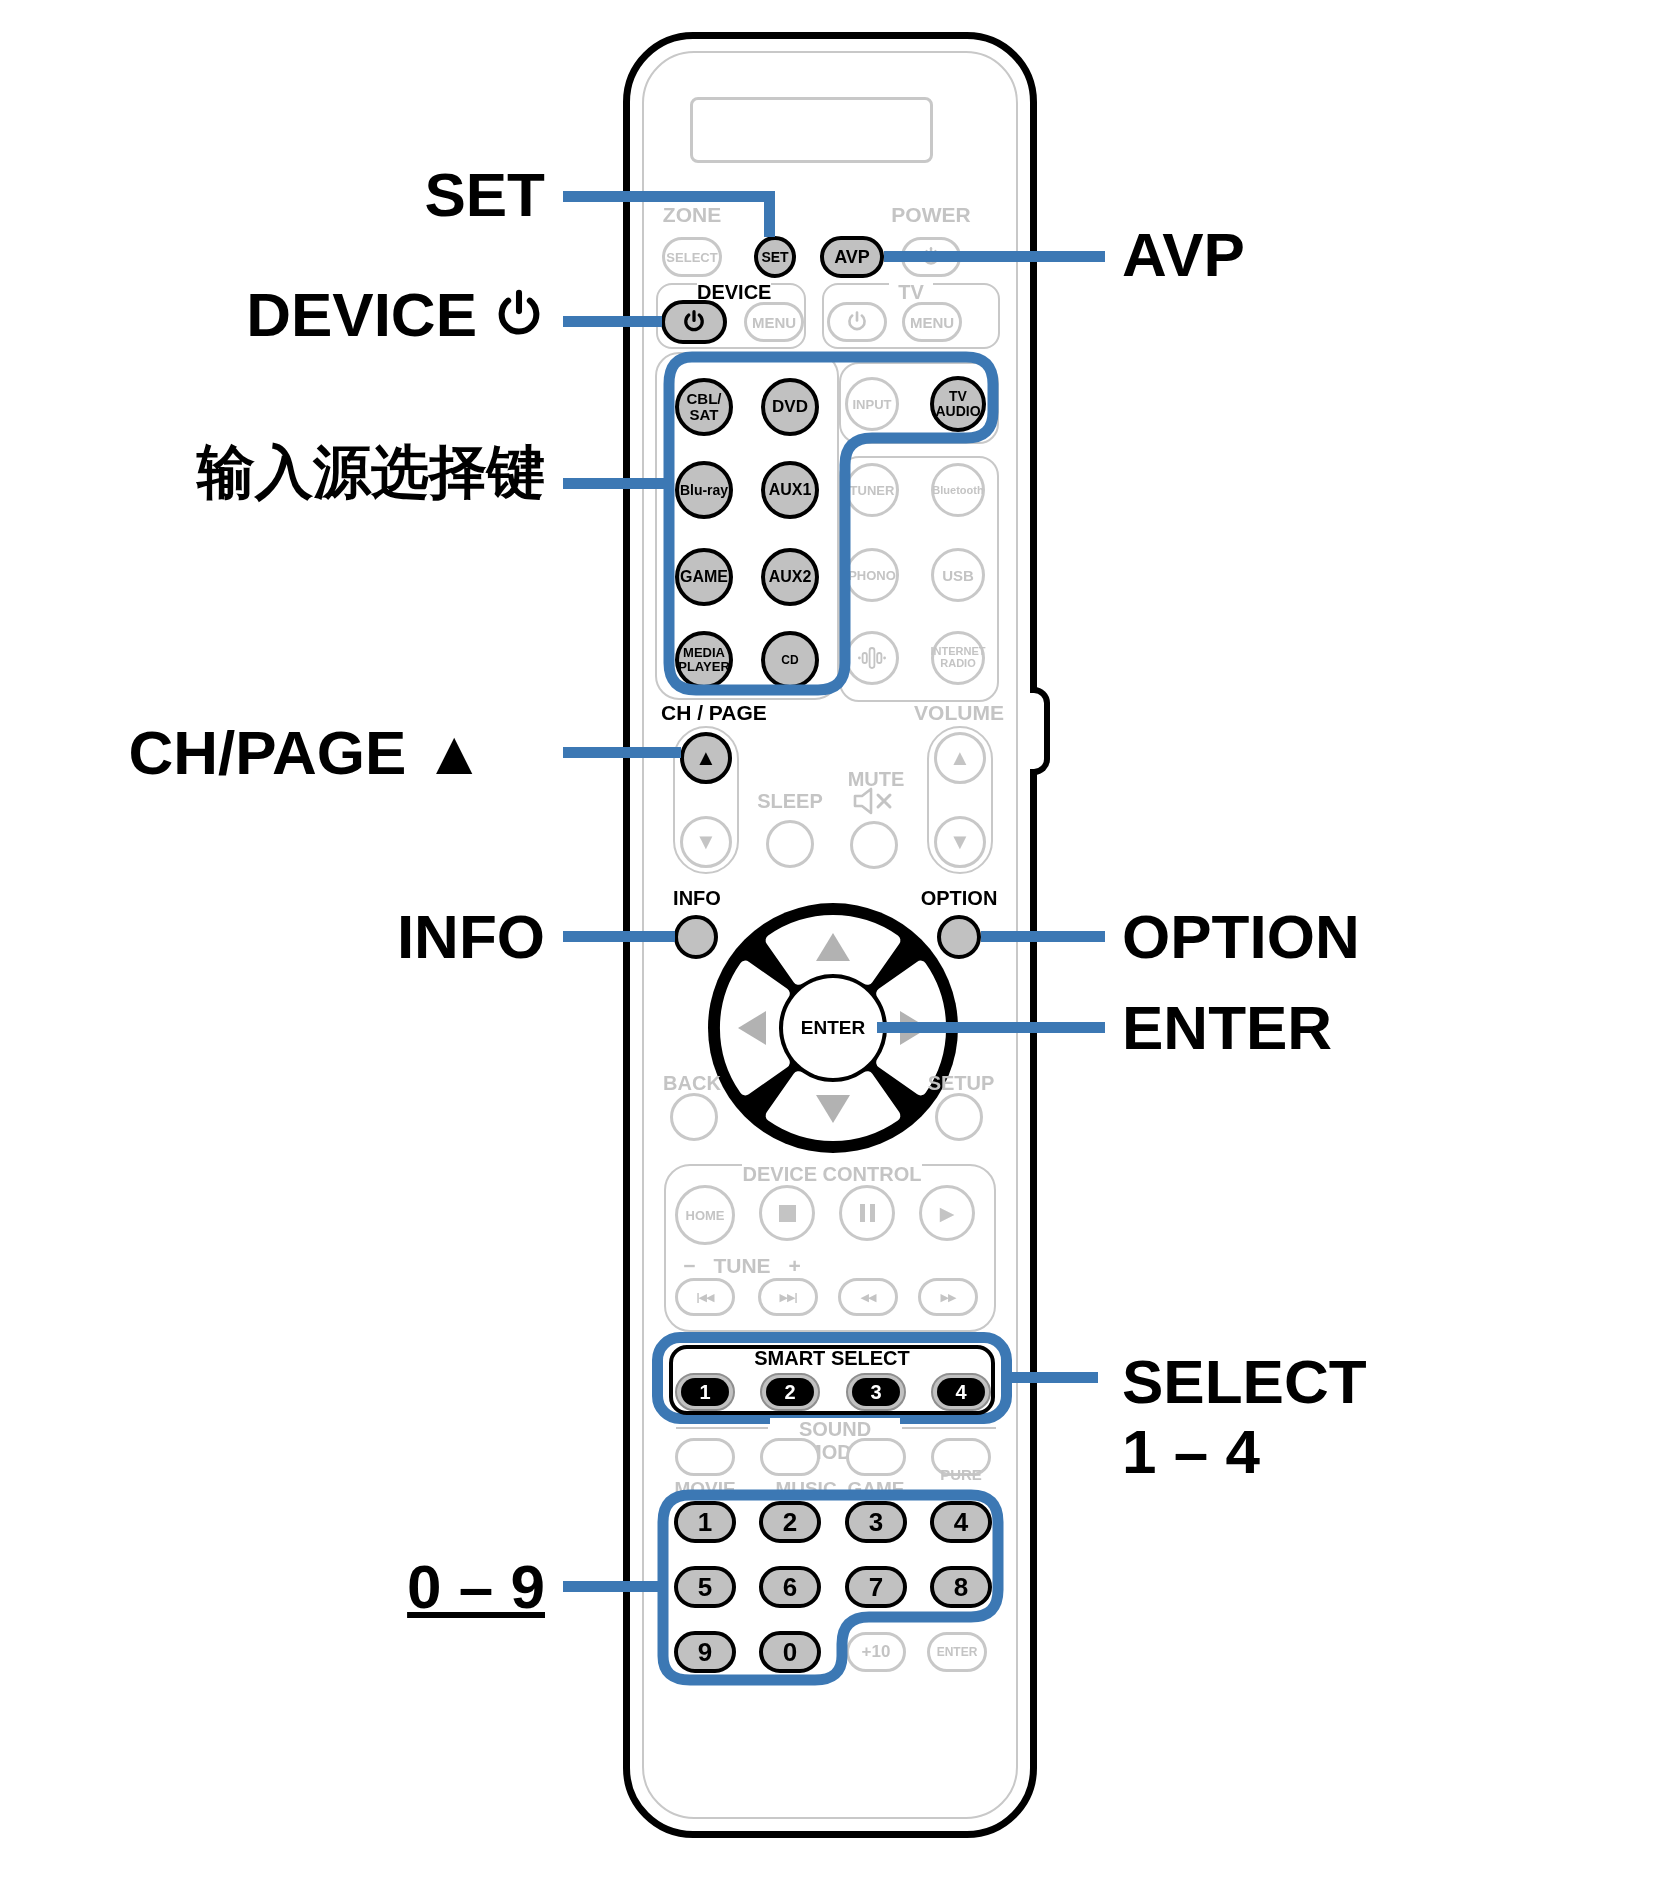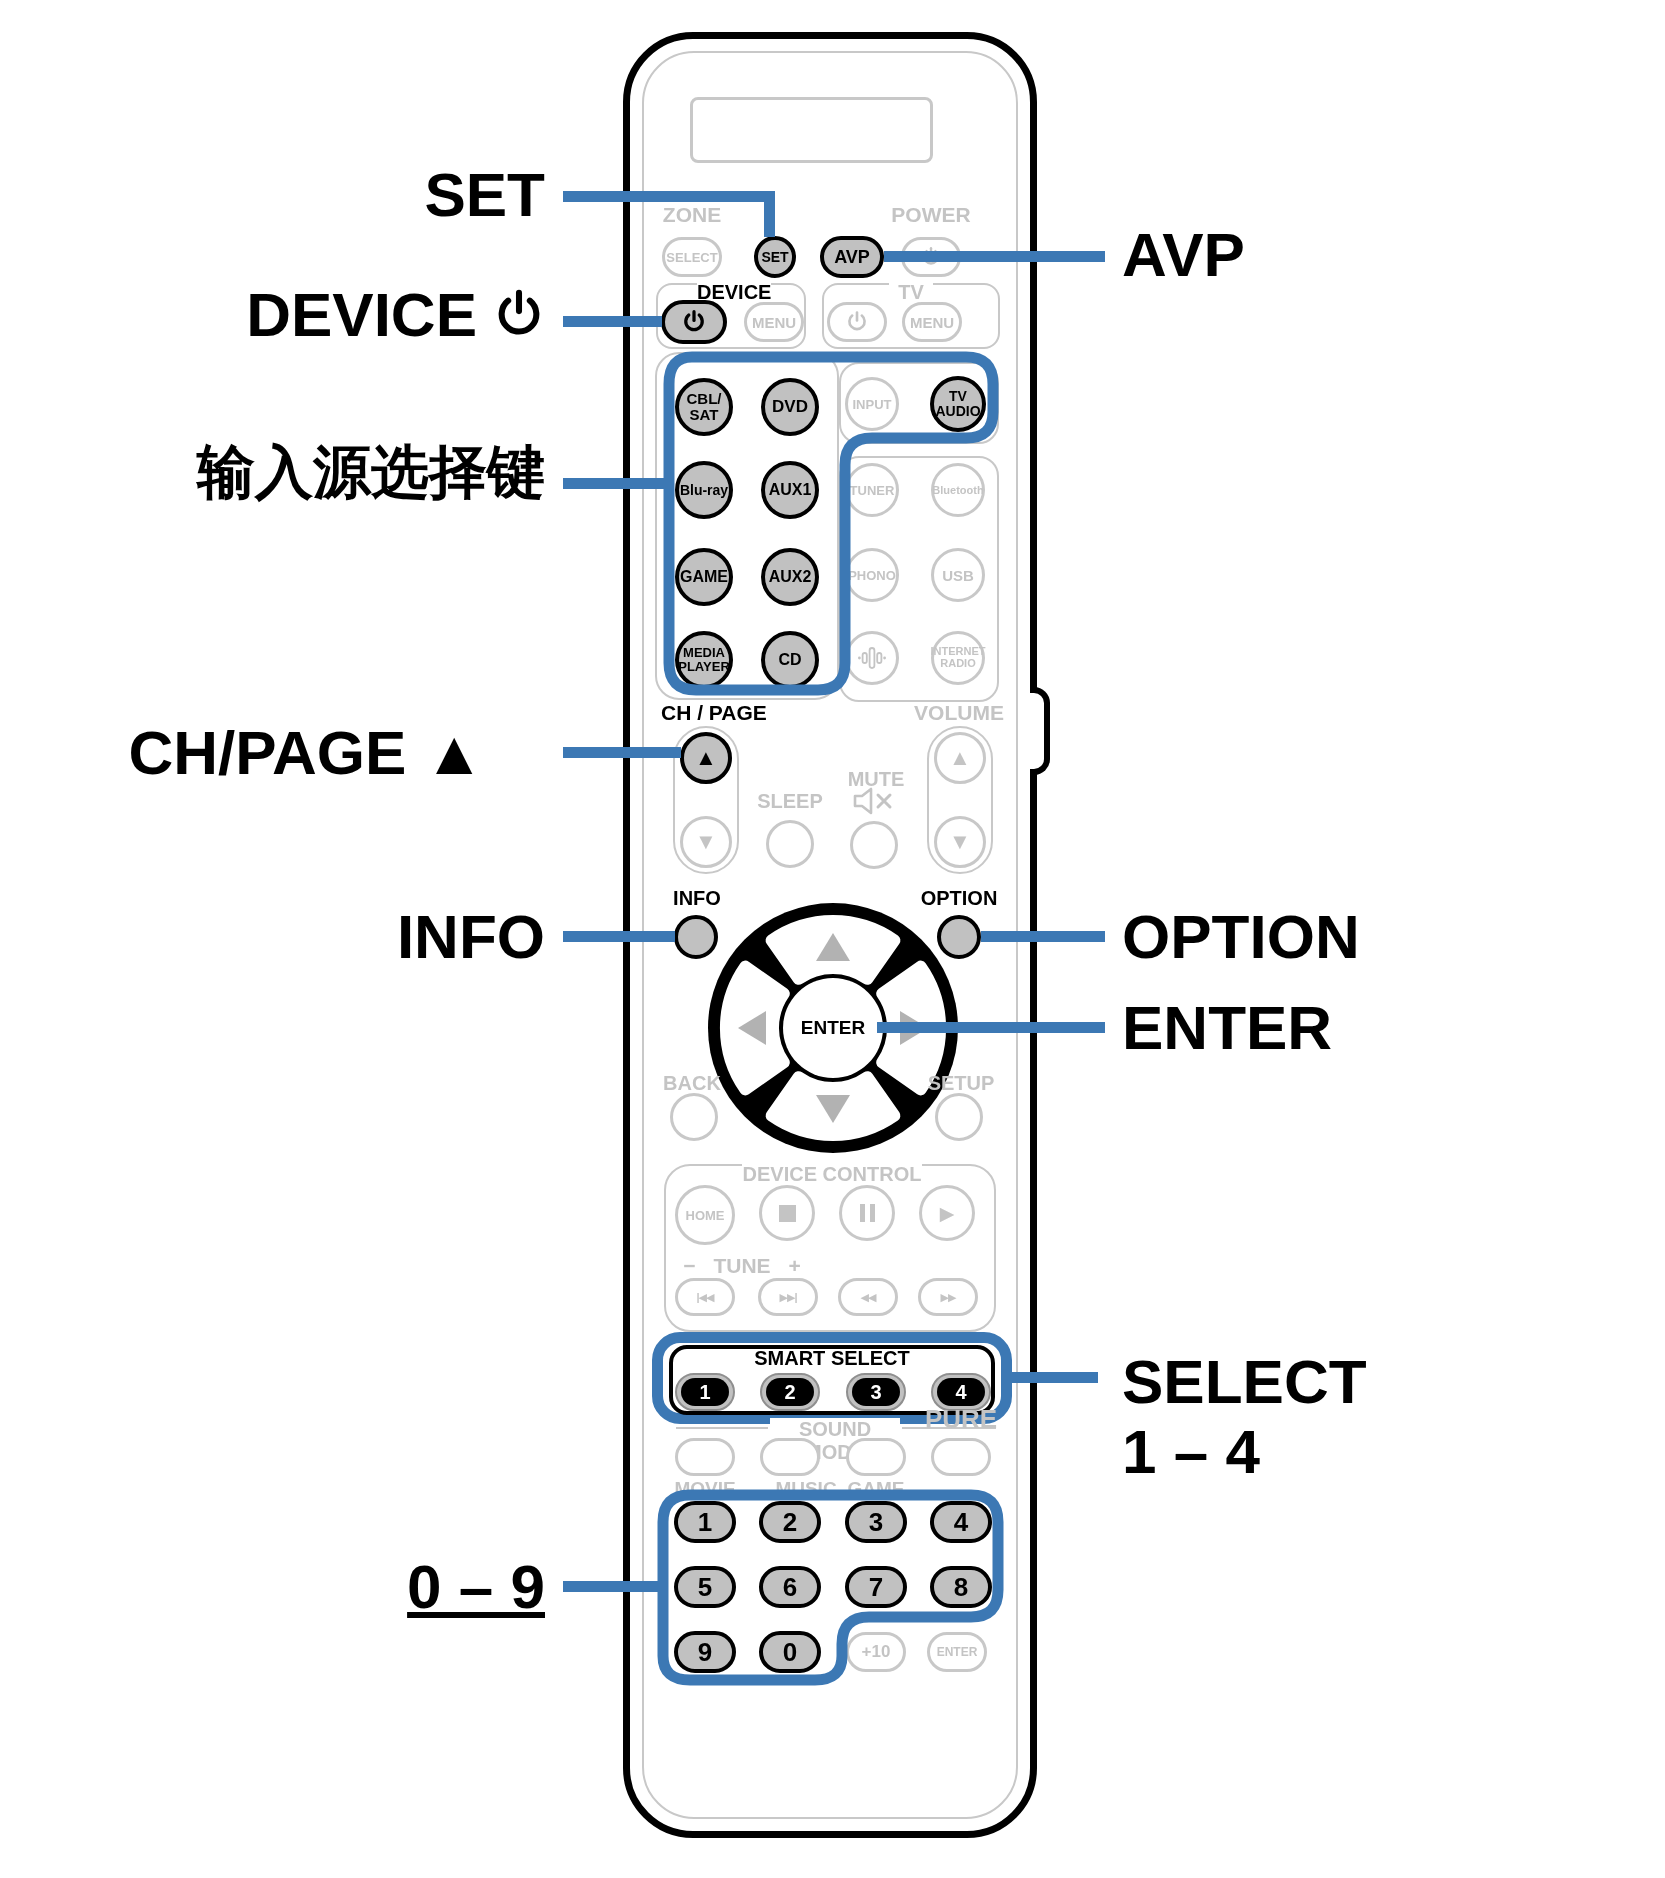--- a/index.html
+++ b/index.html
@@ -85,21 +85,21 @@
   <div class="abs flexc circle lightbtn" style="left:845px;top:463px;width:54px;height:54px;font-size:13px;">TUNER</div>
   <div class="abs flexc circle lightbtn" style="left:931px;top:463px;width:54px;height:54px;font-size:11px;">Bluetooth</div>
 
   <div class="abs flexc circle graybtn" style="left:675px;top:548px;width:58px;height:58px;font-size:16px;">GAME</div>
   <div class="abs flexc circle graybtn" style="left:761px;top:548px;width:58px;height:58px;font-size:16px;">AUX2</div>
   <div class="abs flexc circle lightbtn" style="left:845px;top:548px;width:54px;height:54px;font-size:13px;">PHONO</div>
   <div class="abs flexc circle lightbtn" style="left:931px;top:548px;width:54px;height:54px;font-size:15px;">USB</div>
 
   <div class="abs flexc circle graybtn pre" style="left:675px;top:631px;width:58px;height:58px;font-size:13px;">MEDIA
 PLAYER</div>
-  <div class="abs flexc circle graybtn" style="left:761px;top:631px;width:58px;height:58px;font-size:16px;">CD</div>
+  <div class="abs flexc circle graybtn" style="left:761px;top:631px;width:58px;height:58px;font-size:12px;">CD</div>
   <div class="abs flexc circle lightbtn" style="left:845px;top:631px;width:54px;height:54px;">
     <span>
       <svg width="30" height="30" viewBox="0 0 30 30">
         <rect x="12.6" y="5" width="4.8" height="20" rx="2.4" fill="none" stroke="#C4C4C4" stroke-width="1.8"></rect>
         <rect x="5.6" y="10" width="4.2" height="10" rx="2.1" fill="none" stroke="#C4C4C4" stroke-width="1.8"></rect>
         <rect x="20.2" y="10" width="4.2" height="10" rx="2.1" fill="none" stroke="#C4C4C4" stroke-width="1.8"></rect>
         <circle cx="2.4" cy="15" r="1.4" fill="#C4C4C4"></circle>
           <circle cx="27.6" cy="15" r="1.4" fill="#C4C4C4"></circle>
       </svg>
     </span>
@@ -196,21 +196,21 @@
   <div class="abs" style="left:676px;top:1427px;width:92px;height:2px;background:#C8C8C8;"></div>
   <div class="abs" style="left:902px;top:1427px;width:94px;height:2px;background:#C8C8C8;"></div>
   <div class="abs lbl" style="left:770px;top:1418px;width:130px;font-size:20px;background:#fff;">SOUND MODE</div>
   <div class="abs flexc pill lightbtn" style="left:675px;top:1438px;width:60px;height:38px;"></div>
   <div class="abs flexc pill lightbtn" style="left:760px;top:1438px;width:60px;height:38px;"></div>
   <div class="abs flexc pill lightbtn" style="left:846px;top:1438px;width:60px;height:38px;"></div>
   <div class="abs flexc pill lightbtn" style="left:931px;top:1438px;width:60px;height:38px;"></div>
   <div class="abs lbl" style="left:665px;top:1478px;width:80px;font-size:19px;">MOVIE</div>
   <div class="abs lbl" style="left:766px;top:1478px;width:80px;font-size:19px;">MUSIC</div>
   <div class="abs lbl" style="left:836px;top:1478px;width:80px;font-size:19px;">GAME</div>
-  <div class="abs lbl" style="left:921px;top:1404px;width:80px;font-size:26px;">PURE</div>
+  <div class="abs lbl" style="left:921px;top:1466px;width:80px;font-size:15px;">PURE</div>
 
   <div class="abs flexc pill graybtn" style="left:674px;top:1501px;width:62px;height:42px;font-size:26px;">1</div>
   <div class="abs flexc pill graybtn" style="left:759px;top:1501px;width:62px;height:42px;font-size:26px;">2</div>
   <div class="abs flexc pill graybtn" style="left:845px;top:1501px;width:62px;height:42px;font-size:26px;">3</div>
   <div class="abs flexc pill graybtn" style="left:930px;top:1501px;width:62px;height:42px;font-size:26px;">4</div>
   <div class="abs flexc pill graybtn" style="left:674px;top:1566px;width:62px;height:42px;font-size:26px;">5</div>
   <div class="abs flexc pill graybtn" style="left:759px;top:1566px;width:62px;height:42px;font-size:26px;">6</div>
   <div class="abs flexc pill graybtn" style="left:845px;top:1566px;width:62px;height:42px;font-size:26px;">7</div>
   <div class="abs flexc pill graybtn" style="left:930px;top:1566px;width:62px;height:42px;font-size:26px;">8</div>
   <div class="abs flexc pill graybtn" style="left:674px;top:1631px;width:62px;height:42px;font-size:26px;">9</div>

